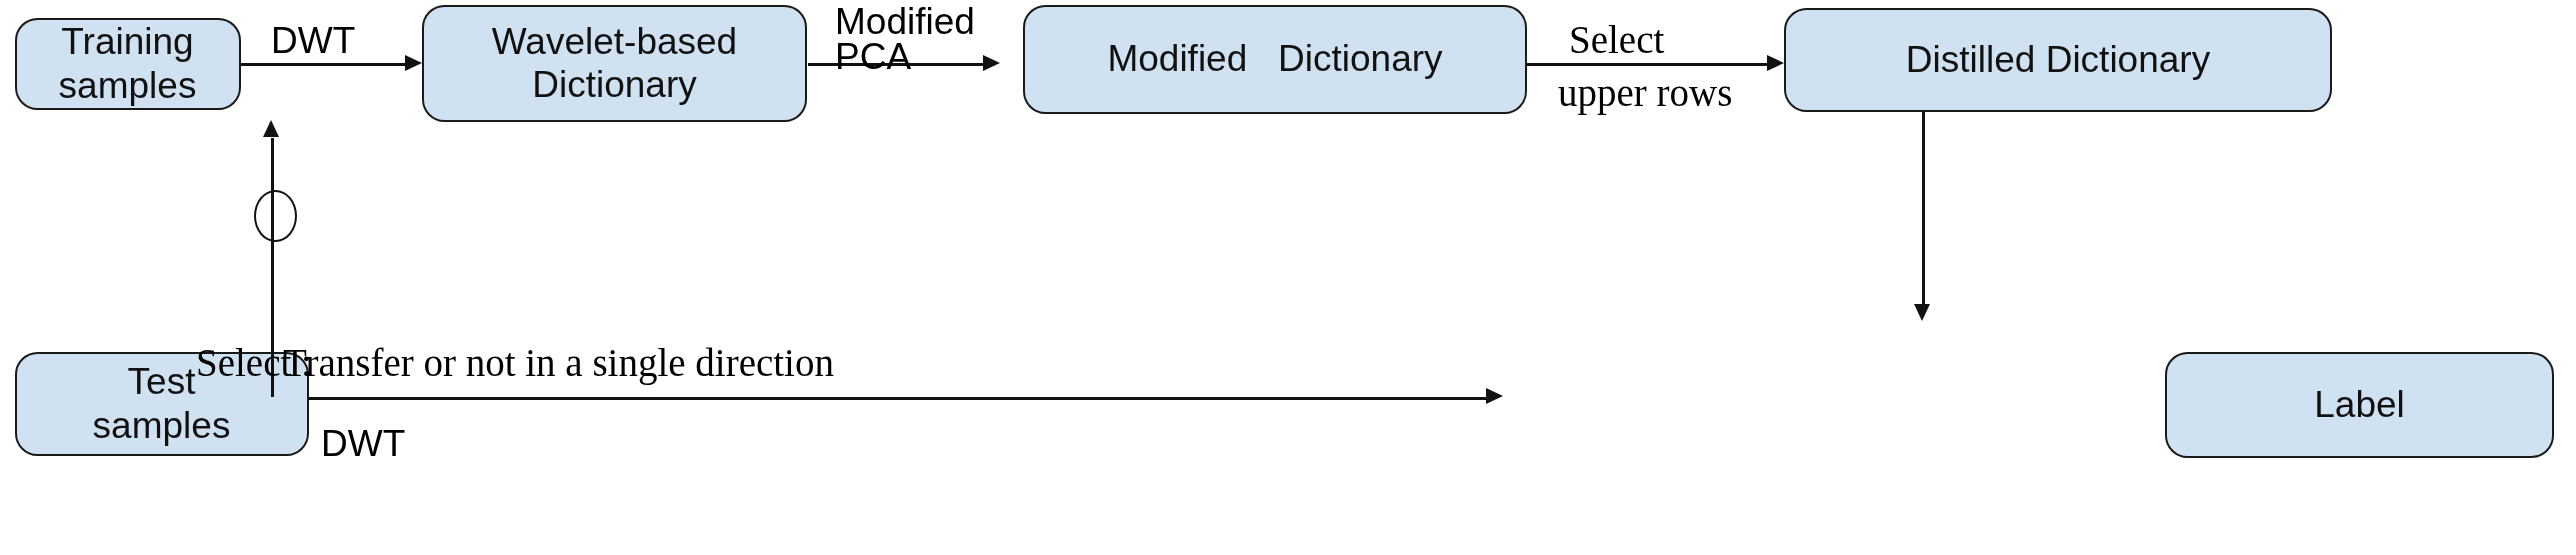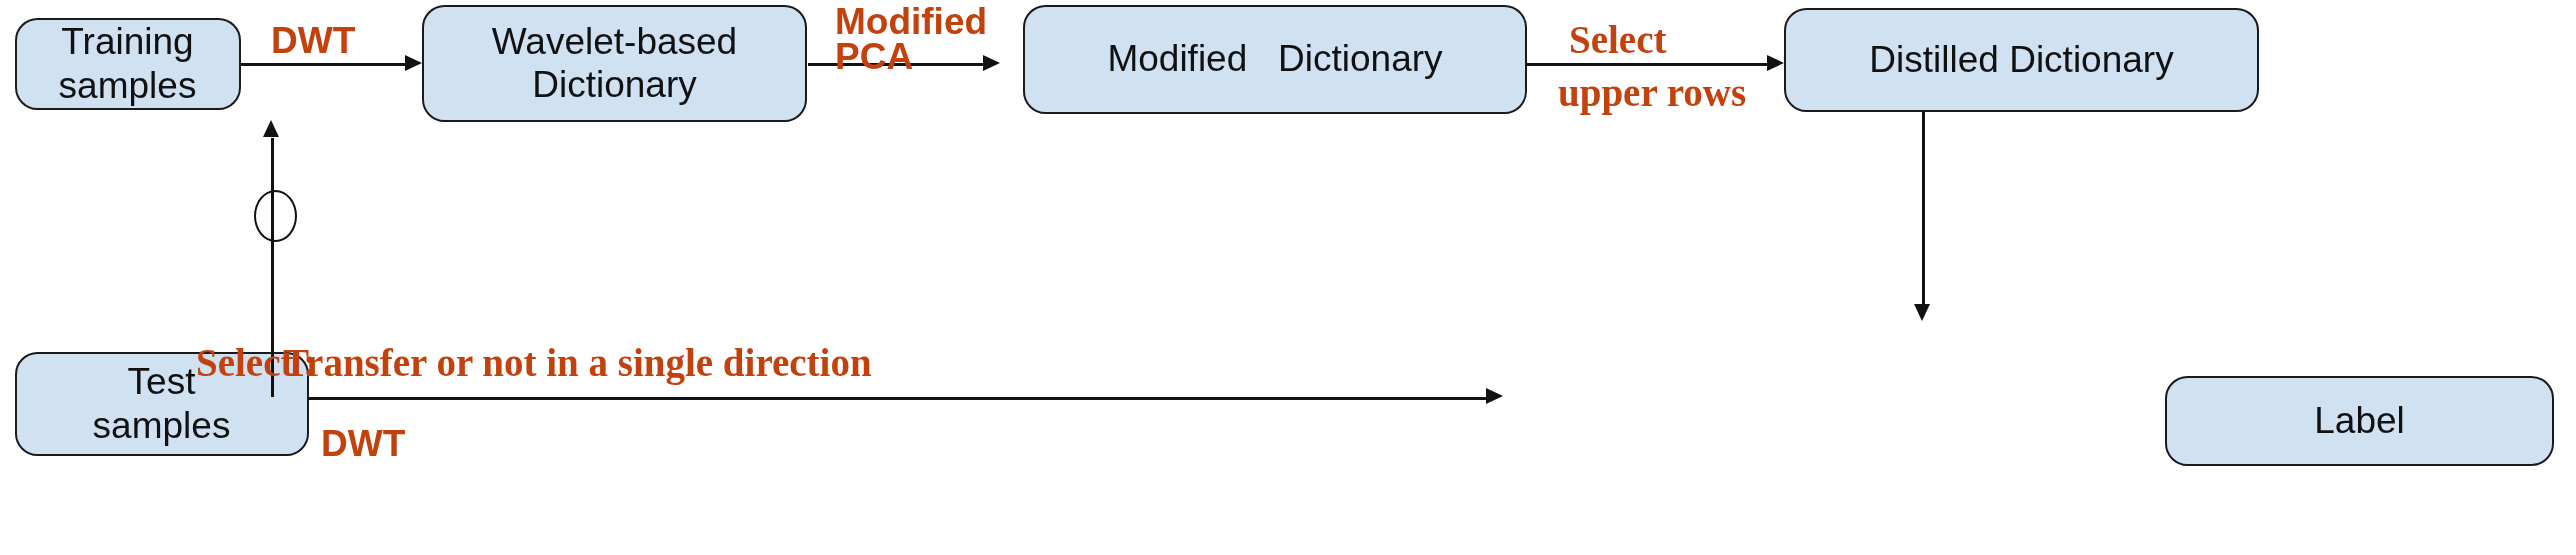--- a/index.html
+++ b/index.html
@@ -31,24 +31,24 @@
     line-height: 1.18;
     text-align: center;
     white-space: pre;
   }
   .node .line2 { display: block; }
 
   
   #node-training   { left: 14.5px;   top: 17.7px;  width: 226px;  height: 92px; }
   #node-wavelet    { left: 422px;  top: 4.8px;   width: 385px;  height: 117px; }
   #node-modified   { left: 1015px; top: 4.8px;   width: 504px;  height: 109px; margin-left: 8px; }
-  #node-distilled  { left: 1784px; top: 8px;  width: 475px;  height: 104px; }
+  #node-distilled  { left: 1784px; top: 8px;  width: 548px;  height: 104px; }
   #node-test       { left: 14.5px;   top: 352px; width: 294px;  height: 104px; }
   #node-sparse     { left: 1503px; top: 321px; width: 499px;  height: 181px; }
-  #node-label      { left: 2165px; top: 376px; width: 389px;  height: 90px; }
+  #node-label      { left: 2165px; top: 352px; width: 389px;  height: 106px; }
 
   
   .hline {
     position: absolute;
     height: 0;
     border-top: 3.2px solid #111111;
   }
   .vline {
     position: absolute;
     width: 0;
@@ -72,24 +72,23 @@
     position: absolute;
     width: 0; height: 0;
     border-bottom: 17.7px solid #111111;
     border-left: 8.8px solid transparent;
     border-right: 8.8px solid transparent;
   }
 
   
   .edge-label {
     position: absolute;
-    color: #c2410c;
+    color: #000000;
     white-space: pre;
     line-height: 1.1;
-    font-weight: bold;
   }
   .sans  { font-family: "Liberation Sans", sans-serif; font-size: 37px; }
   .serif { font-family: "Liberation Serif", serif;     font-size: 39px; }
 
   
   #valve-circle {
     position: absolute;
     left: 254px;
     top: 190px;
     width: 39px;

